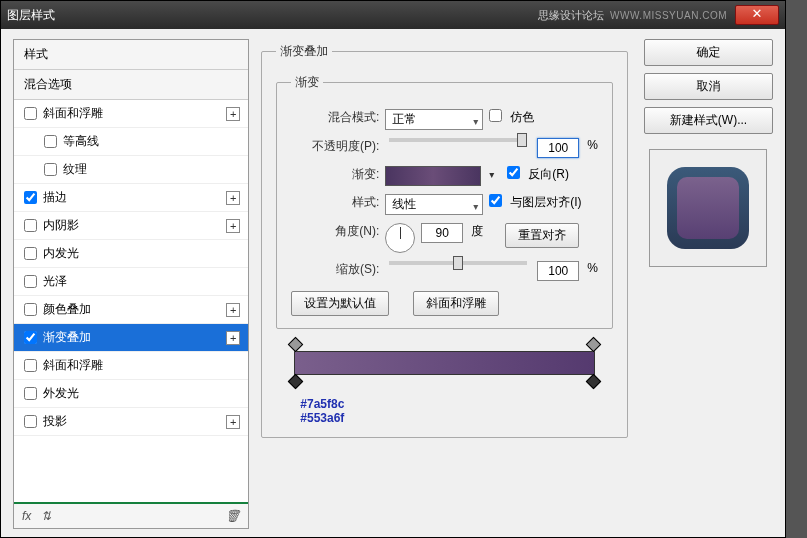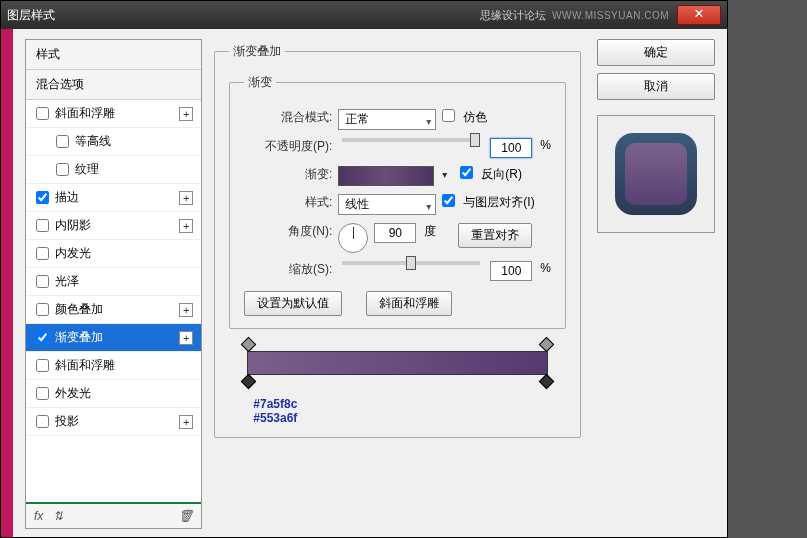--- a/index.html
+++ b/index.html
@@ -1,24 +1,24 @@
 <!DOCTYPE html>
 <html><head>
 <meta charset="utf-8">
 <style>
 * { box-sizing: border-box; margin: 0; padding: 0; font-family: "Microsoft YaHei", SimSun, sans-serif; font-size: 12px; }
 body { background: #555; width: 807px; height: 538px; }
-.window { width: 728px; height: 538px; background: #be185d; border: 1px solid #000; display: flex; flex-direction: column; }
+.window { width: 786px; height: 538px; background: #0f172a; border: 1px solid #000; display: flex; flex-direction: column; }
 .titlebar { height: 28px; background: linear-gradient(#4a4a4a, #2a2a2a); color: #fff; display: flex; align-items: center; padding: 0 6px; }
 .titlebar .title { flex: 0 0 auto; font-size: 12px; }
 .titlebar .spacer { flex: 1; }
 .titlebar .brand { color: #ccc; font-size: 11px; margin-right: 6px; }
 .titlebar .url { color: #999; font-size: 10px; margin-right: 8px; letter-spacing: 0.5px; }
 .close-btn { width: 44px; height: 20px; background: linear-gradient(#e06050,#c83020); border: 1px solid #801010; border-radius: 2px; color: #fff; text-align: center; line-height: 16px; cursor: pointer; font-size: 13px; }
-.body { flex: 1; display: flex; padding: 10px 12px 8px 12px; gap: 10px; background: #f0f0f0; margin-left: 12px; }
+.body { flex: 1; display: flex; padding: 10px 12px 8px 12px; gap: 10px; background: #f0f0f0; }
 .left-panel { width: 238px; border: 1px solid #999; background: #fff; display: flex; flex-direction: column; }
 .lp-head { padding: 6px 10px; border-bottom: 1px solid #ccc; background: #f5f5f5; }
 .lp-item { display: flex; align-items: center; padding: 5px 8px 5px 10px; border-bottom: 1px solid #eee; cursor: pointer; }
 .lp-item.indent { padding-left: 30px; }
 .lp-item.sel { background: #1a6fd8; color: #fff; }
 .lp-item input[type=checkbox] { margin-right: 6px; }
 .lp-item .label { flex: 1; }
 .lp-item .plus { width: 14px; height: 14px; border: 1px solid #888; text-align: center; line-height: 12px; font-size: 11px; background: #fff; color: #333; }
 .lp-footer { margin-top: auto; height: 26px; border-top: 2px solid #15803d; background: #f5f5f5; display: flex; align-items: center; padding: 0 8px; gap: 10px; color: #555; }
 .lp-footer .icon { cursor: pointer; font-style: italic; }
@@ -200,20 +200,21 @@
             <span>#7a5f8c</span>
             <span>#553a6f</span>
           </div>
         </div>
       </fieldset>
     </div>
 
     <div class="right-panel">
       <button class="btn">确定</button>
       <button class="btn">取消</button>
+      <button class="btn">新建样式(W)...</button>
       <div class="preview-box">
         <div class="preview-icon">
           <div class="preview-icon-inner"></div>
         </div>
       </div>
     </div>
   </div>
 </div>
 
 </body></html>

